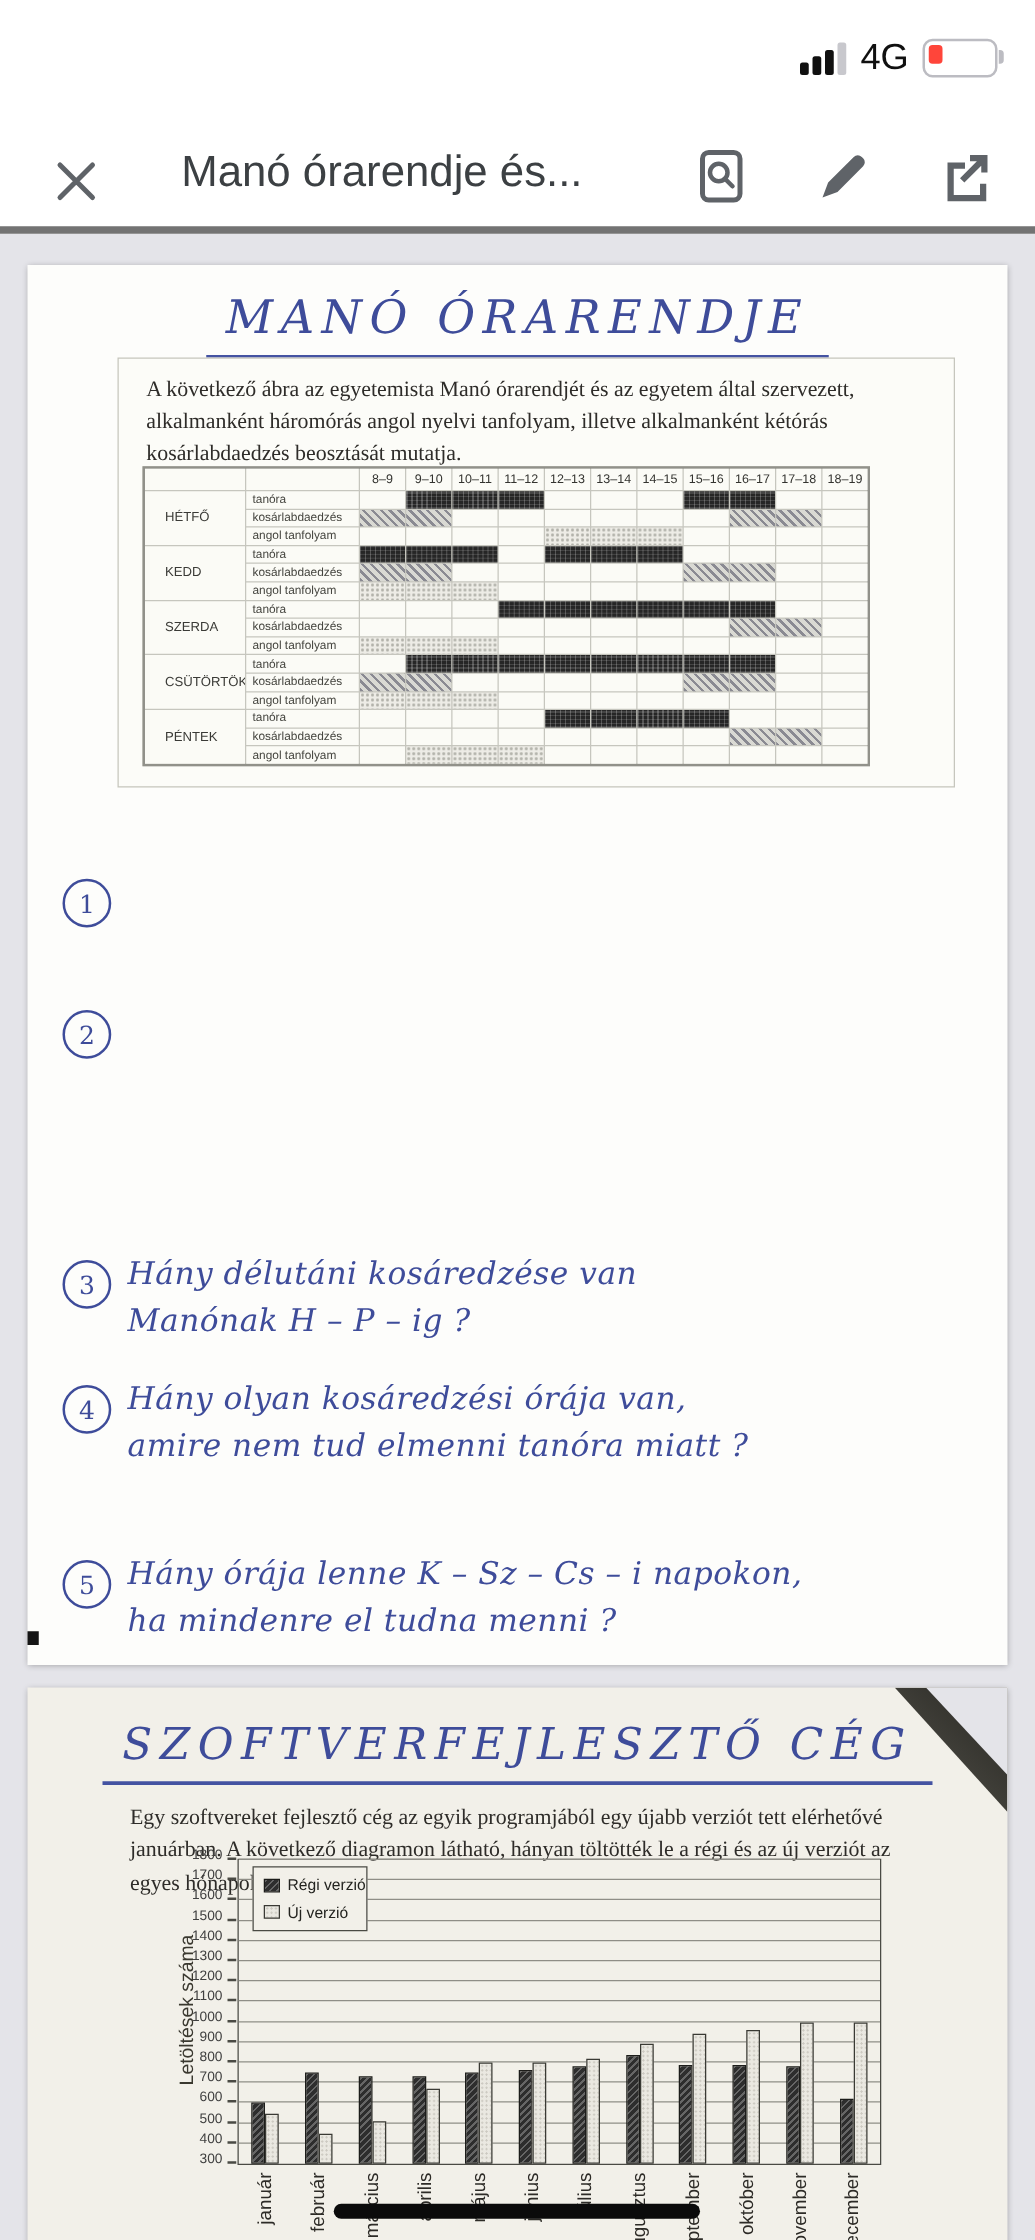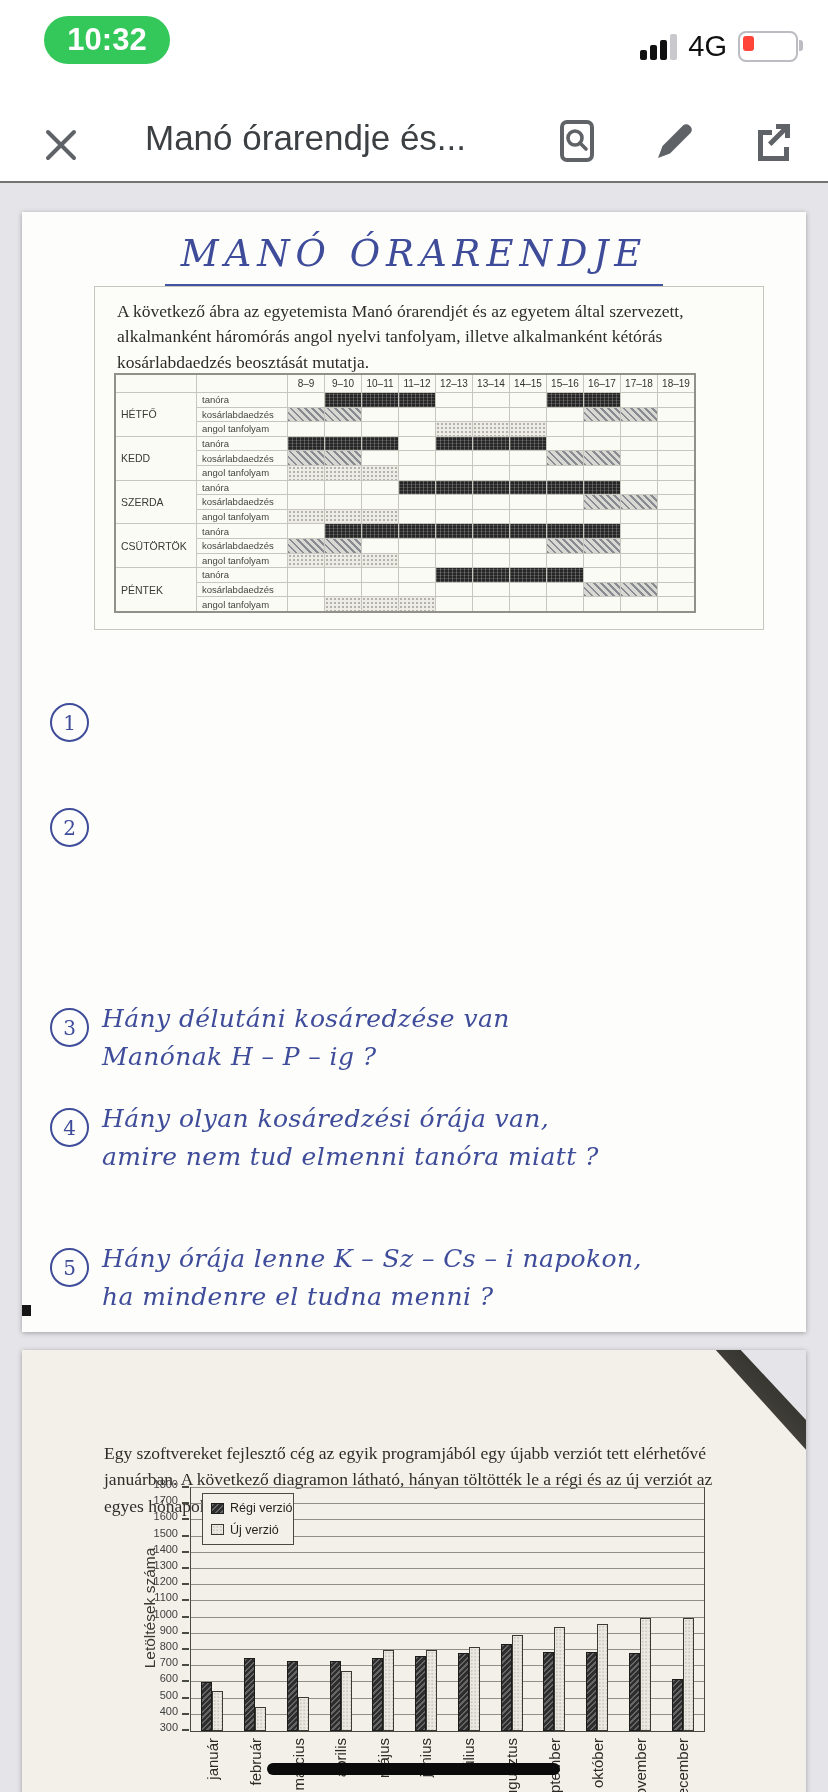--- a/index.html
+++ b/index.html
@@ -16,21 +16,21 @@
   .signal i{width:7px;border-radius:2px;background:#101010;display:block}
   .signal i.s1{height:10px}.signal i.s2{height:15px}.signal i.s3{height:20px}
   .signal i.s4{height:26px;background:#c8c8cd}
   .net{font-size:29px;color:#101010}
   .battery{position:relative;width:56px;height:27px;border:2.5px solid #bcbcc2;border-radius:8px}
   .battery .fill{position:absolute;left:3px;top:3px;width:11px;height:15px;background:#ff453a;border-radius:3px}
   .battery .nub{position:absolute;right:-7px;top:7px;width:4px;height:11px;background:#bcbcc2;border-radius:0 3px 3px 0}
 
   
   .nav-bar{position:absolute;top:92px;left:0;width:828px;height:89px;background:#fff;
-           border-bottom:2px solid #737373;z-index:10}
+           border-bottom:6px solid #737373;z-index:10}
   .close-btn{position:absolute;left:40px;top:32px;width:42px;height:42px;cursor:pointer}
   .nav-title{position:absolute;left:145px;top:26px;font-size:35px;color:#3c4043;white-space:nowrap}
   .nav-icons{position:absolute;right:32px;top:26px;display:flex;gap:52px;align-items:center}
   .nav-icons .ic{width:46px;height:46px;cursor:pointer}
 
   
   .page{position:absolute;background:#fdfdfb;box-shadow:0 1px 5px rgba(0,0,0,.3)}
   #page1{left:22px;top:212px;width:784px;height:1120px}
   #page2{left:22px;top:1350px;width:784px;height:498px;background:#f2f0e9;overflow:visible}
 
@@ -42,21 +42,21 @@
 
   
   .ex-box{position:absolute;left:72px;top:74px;width:668px;height:342px;border:1px solid #c6c6bd;background:#fcfcf8}
   .intro1{position:absolute;left:22px;top:12px;width:624px;font-size:17.5px;line-height:1.45}
   .tt{position:absolute;left:19px;top:86px;display:grid;
       grid-template-columns:80px 90px repeat(11,36px);
       grid-template-rows:17px repeat(15,13.6px);
       gap:1px;background:#c6c6be;border:2px solid #91918a}
   .tt>div{background:#fbfbf6;display:flex;align-items:center;overflow:hidden}
   .tt .th{justify-content:center;font-size:10px;color:#33332f}
-  .tt .day{font-size:10.5px;color:#3a3a36;padding-left:5px;grid-row:span 3}
+  .tt .day{font-size:10.5px;color:#3a3a36;padding-left:16px;grid-row:span 3}
   .tt .act{font-size:9.5px;color:#45453f;padding-left:5px}
   .f-dark{background:repeating-linear-gradient(90deg,rgba(255,255,255,.22) 0 1px,transparent 1px 4px),
                     repeating-linear-gradient(0deg,rgba(255,255,255,.14) 0 1px,transparent 1px 3px),#262626 !important}
   .f-hatch{background:repeating-linear-gradient(45deg,#8a8a92 0 2px,#d9d9d3 2px 5px) !important}
   .f-light{background:radial-gradient(#b3b3ab 1px,transparent 1.3px) 0 0/4px 4px,#edece6 !important}
 
   
   .q{position:absolute;left:28px;display:flex;gap:13px}
   .qnum{width:35px;height:35px;border:2.5px solid #3e4c9a;border-radius:50%;flex:none;
         display:flex;align-items:center;justify-content:center;font-size:20px;font-style:normal;
@@ -91,23 +91,20 @@
   .month{position:absolute;white-space:nowrap;font-size:15px;color:#2d2b27;
          transform:rotate(-90deg);transform-origin:100% 0}
 
   
   .home-ind{position:absolute;left:267px;top:1763px;width:293px;height:12px;border-radius:7px;background:#0b0b0b;z-index:60}
 </style>
 </head>
 <body>
 
 <div class="status-bar">
-  <div class="time-pill">
-    <span>10:32</span>
-  </div>
   <div class="sb-right">
     <div class="signal">
       <i class="s1"></i>
         <i class="s2"></i>
         <i class="s3"></i>
         <i class="s4"></i>
     </div>
     <span class="net">4G</span>
     <div class="battery">
       <div class="fill"></div>
@@ -376,20 +373,23 @@
           <div class="qtext">Hány órája lenne K – Sz – Cs – i napokon,<br>ha mindenre el tudna menni ?</div>
         </div>
       </div>
     <div class="scan-dot"></div>
   </div>
 
   <div class="page" id="page2">
     <div class="fold-dark"></div>
     <div class="fold-cut"></div>
 
+    <div class="hand hand-title" style="top:26px;font-size:35px">
+      <span>SZOFTVERFEJLESZTŐ CÉG</span>
+    </div>
     <div class="intro2 serif">Egy szoftvereket fejlesztő cég az egyik programjából egy újabb verziót tett elérhetővé januárban. A következő diagramon látható, hányan töltötték le a régi és az új verziót az egyes hónapokban.</div>
 
     <div class="chart" id="chart">
       <div class="ylabel">Letöltések száma</div>
       <div class="plot" id="plot">
           <div class="grid-line" style="bottom: 16.2px;"></div>
           <div class="grid-line" style="bottom: 32.4px;"></div>
           <div class="grid-line" style="bottom: 48.6px;"></div>
           <div class="grid-line" style="bottom: 64.8px;"></div>
           <div class="grid-line" style="bottom: 81px;"></div>

